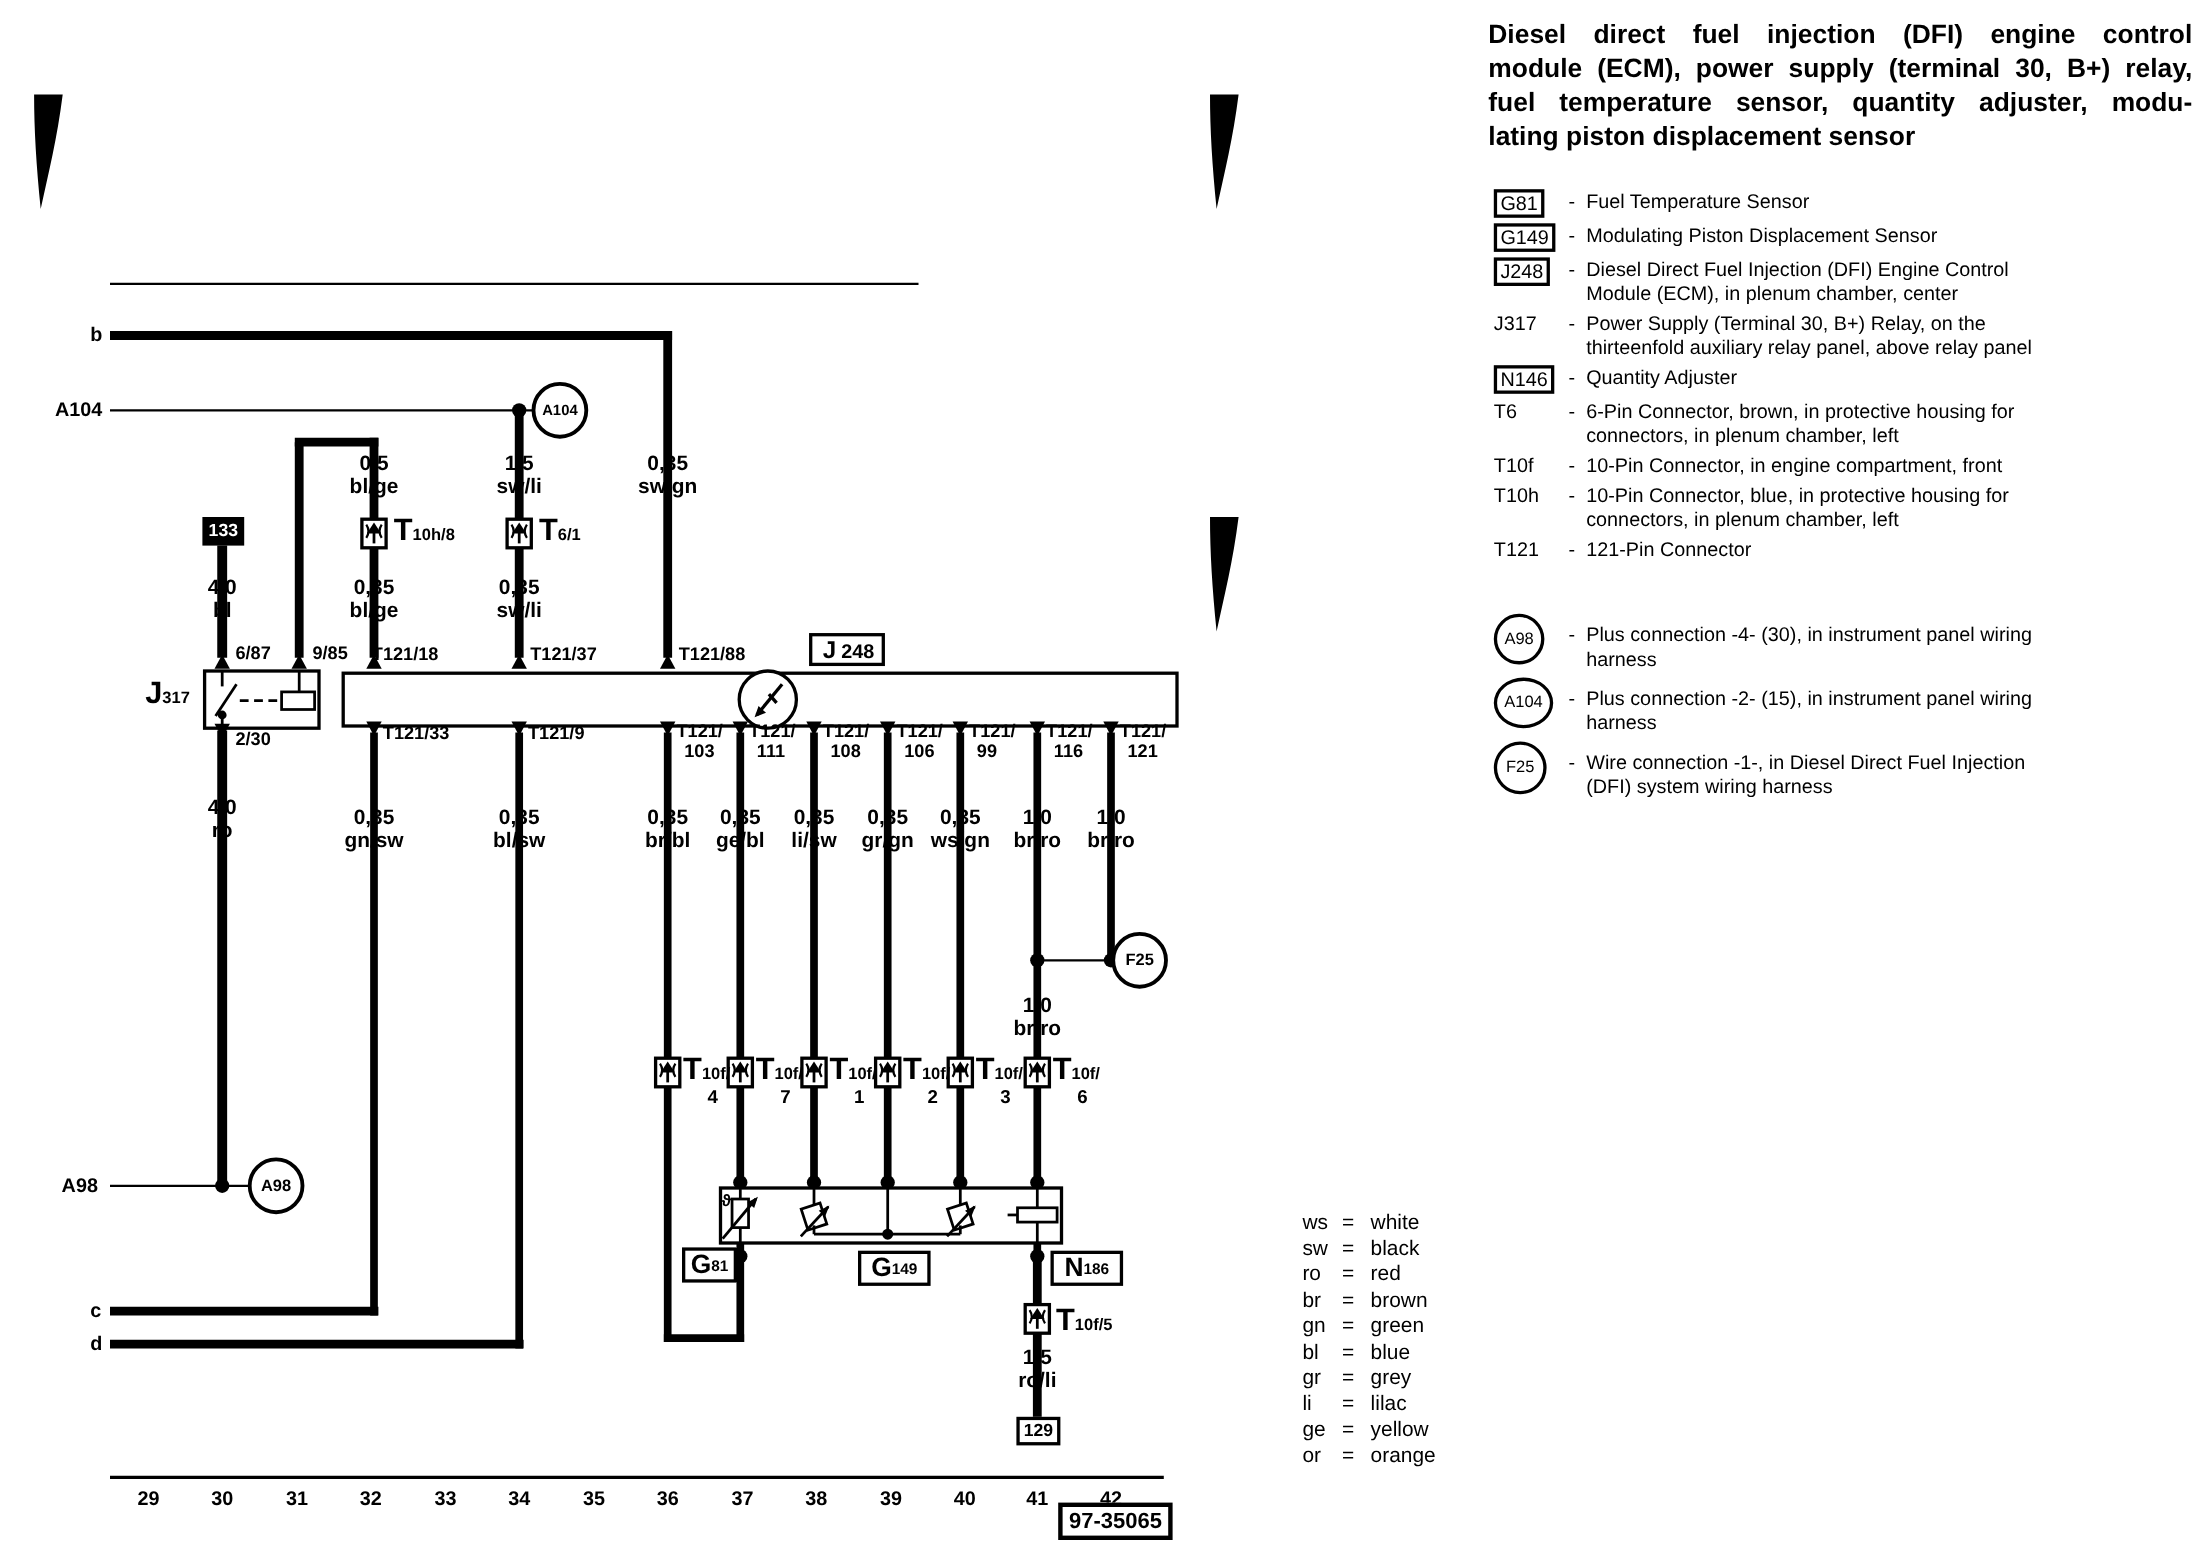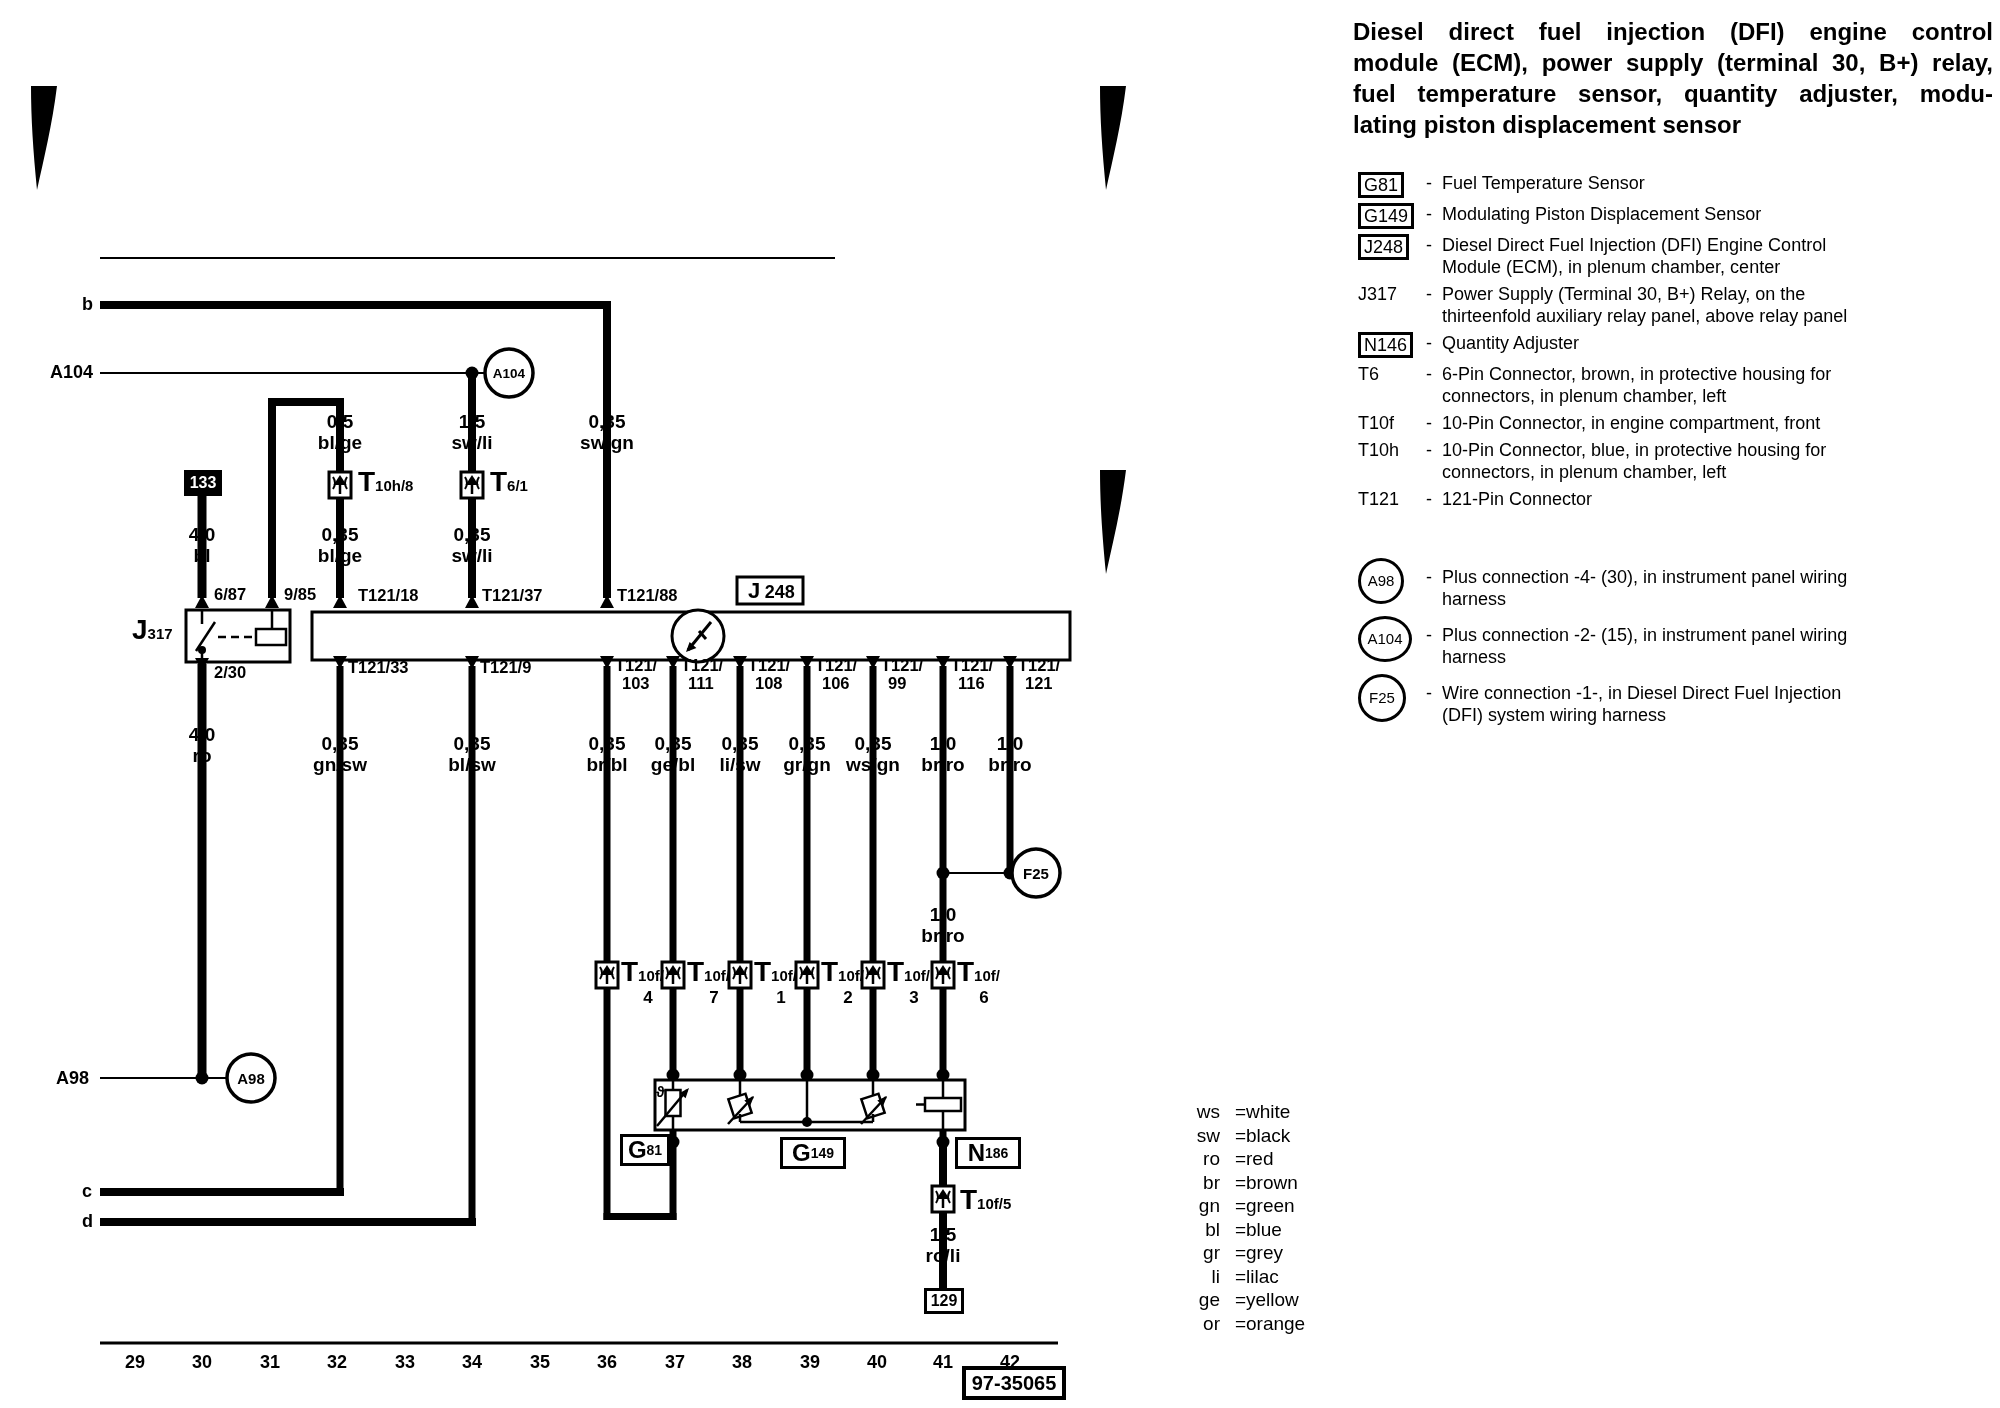--- a/index.html
+++ b/index.html
@@ -36,21 +36,21 @@
   .lcode{flex:0 0 58px;}
   .lcode.boxed span{border:3px solid #000;padding:0 3px;display:inline-block;line-height:20px;}
   .ldash{flex:0 0 26px;text-align:center;}
   .ldesc{width:432px;}
   .agroup{margin-top:56px;}
   .lrow.circ{margin-bottom:14px;}
   .lrow.circ .lcode{flex:0 0 58px;margin-top:-8px;}
   .ccode{border:3px solid #000;border-radius:50%;display:inline-flex;align-items:center;
          justify-content:center;font-size:15px;}
   #colorkey{position:absolute;left:1184px;top:1100px;font-size:19px;line-height:23.5px;}
-  .krow{display:flex;text-align:right;}
+  .krow{display:flex;}
   .kab{width:36px;}
   .keq{width:26px;}
 </style>
 </head>
 <body>
 <div id="page">
 
 <svg width="2000" height="1408">
   <defs>
     <g id="conn">
@@ -216,21 +216,21 @@
 <div class="invbox" style="left:184px;top:470px;width:38px;height:26px">133</div>
 <div class="lblbox" style="left:924px;top:1288px;width:34px;height:20px;font-weight:bold;font-size:16px">129</div>
 
 <div class="t" style="left:132px;top:614px"><span class="bl">J</span><span class="bs">317</span></div>
 <div class="t pin" style="left:214px;top:585px">6/87</div>
 <div class="t pin" style="left:284px;top:585px">9/85</div>
 <div class="t pin" style="left:214px;top:663px">2/30</div>
 
 <div class="t" style="left:748px;top:578px"><span style="font-size:22px">J</span> <span style="font-size:18px">248</span></div>
 
-<div class="t pin" style="left:358px;top:586px">T121/18</div>
+<div class="t pin" style="left:338px;top:586px">T121/18</div>
 <div class="t pin" style="left:482px;top:586px">T121/37</div>
 <div class="t pin" style="left:617px;top:586px">T121/88</div>
 
 <div class="t pin2" style="left:348px;top:658px"><span>T121/33</span><span class="ind"></span></div>
 <div class="t pin2" style="left:480px;top:658px"><span>T121/9</span><span class="ind"></span></div>
 <div class="t pin2" style="left:615px;top:656px"><span>T121/</span><span class="ind">103</span></div>
 <div class="t pin2" style="left:681px;top:656px"><span>T121/</span><span class="ind">111</span></div>
 <div class="t pin2" style="left:748px;top:656px"><span>T121/</span><span class="ind">108</span></div>
 <div class="t pin2" style="left:815px;top:656px"><span>T121/</span><span class="ind">106</span></div>
 <div class="t pin2" style="left:881px;top:656px"><span>T121/</span><span class="ind">99</span></div>

